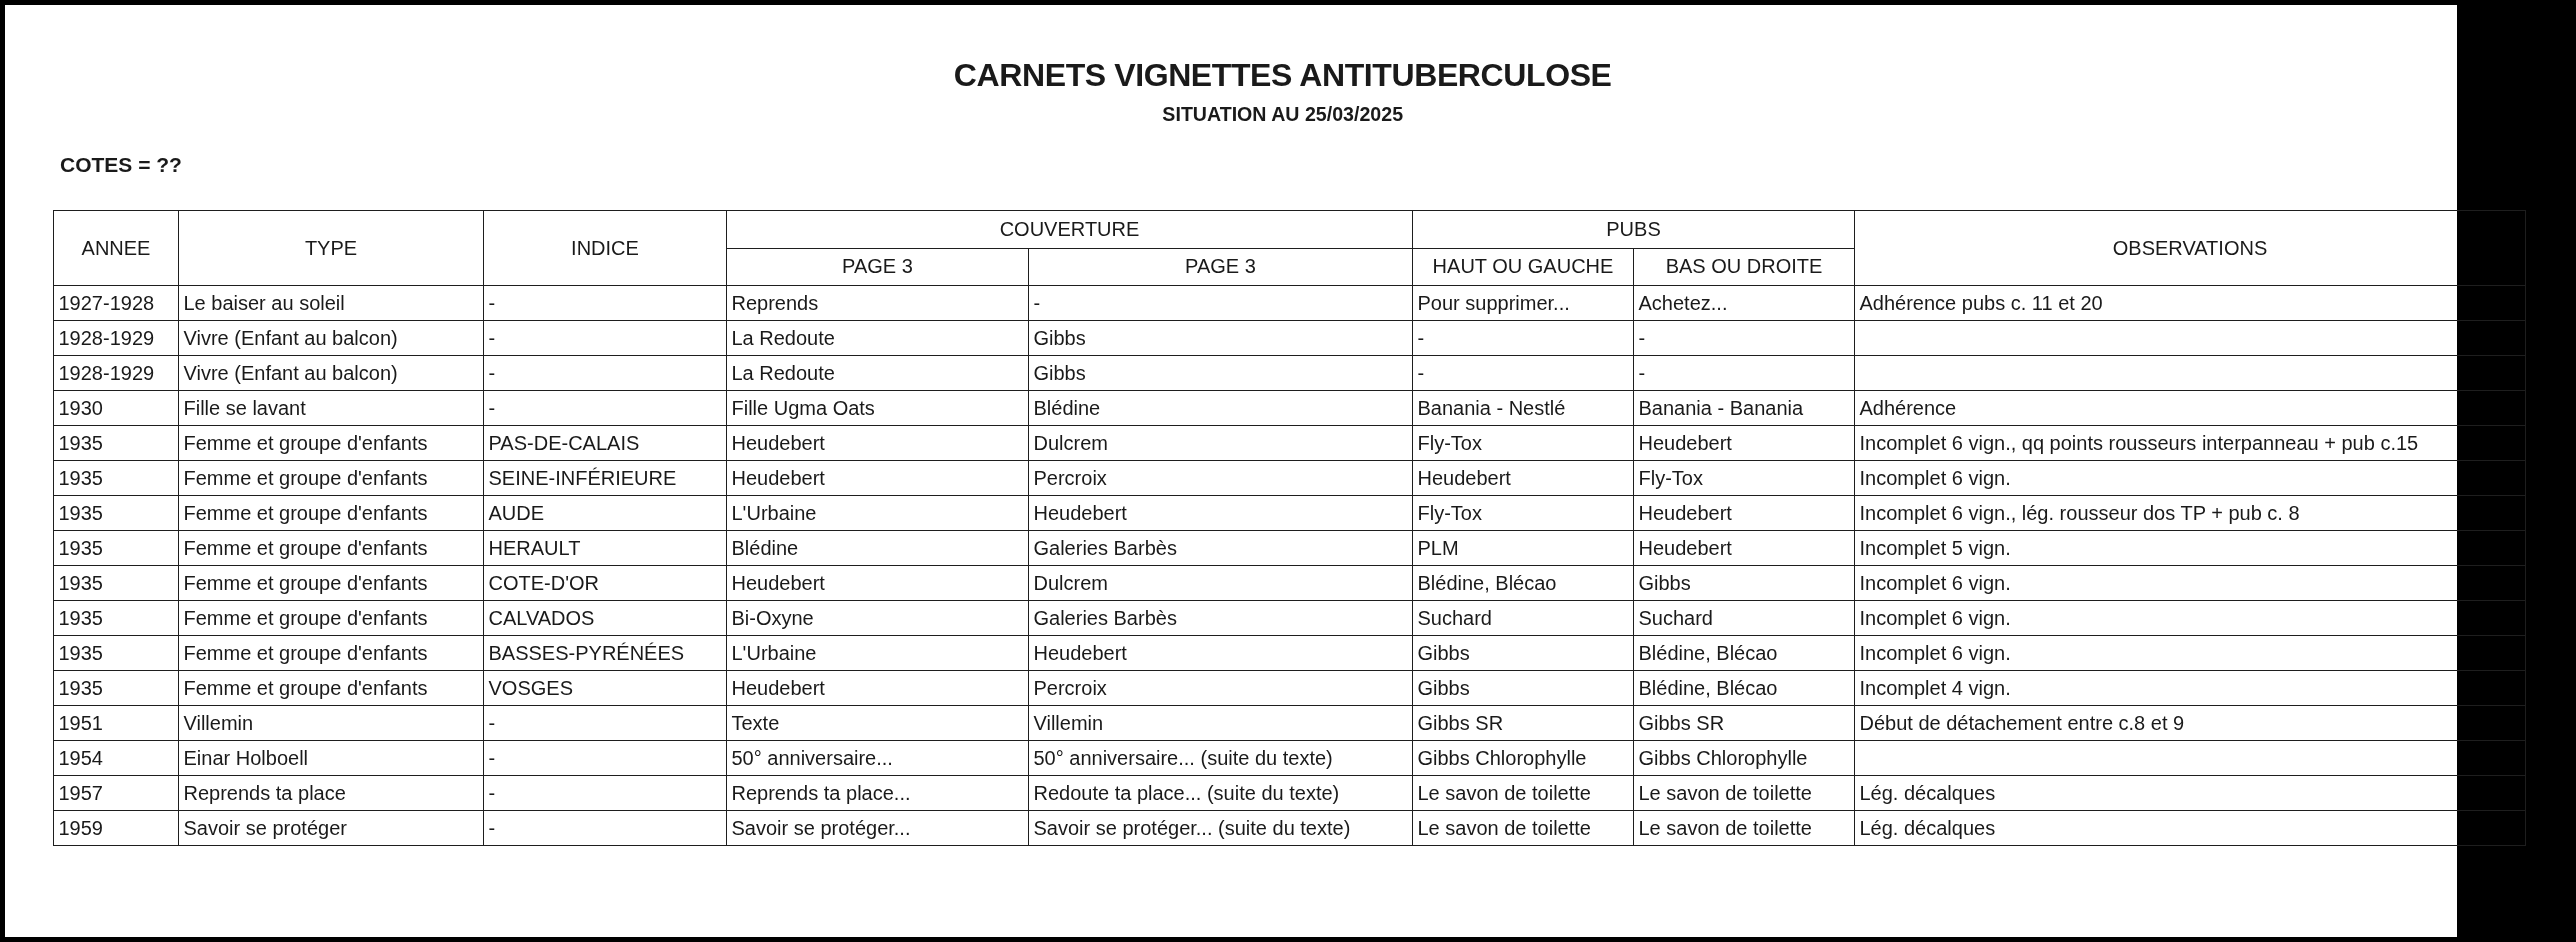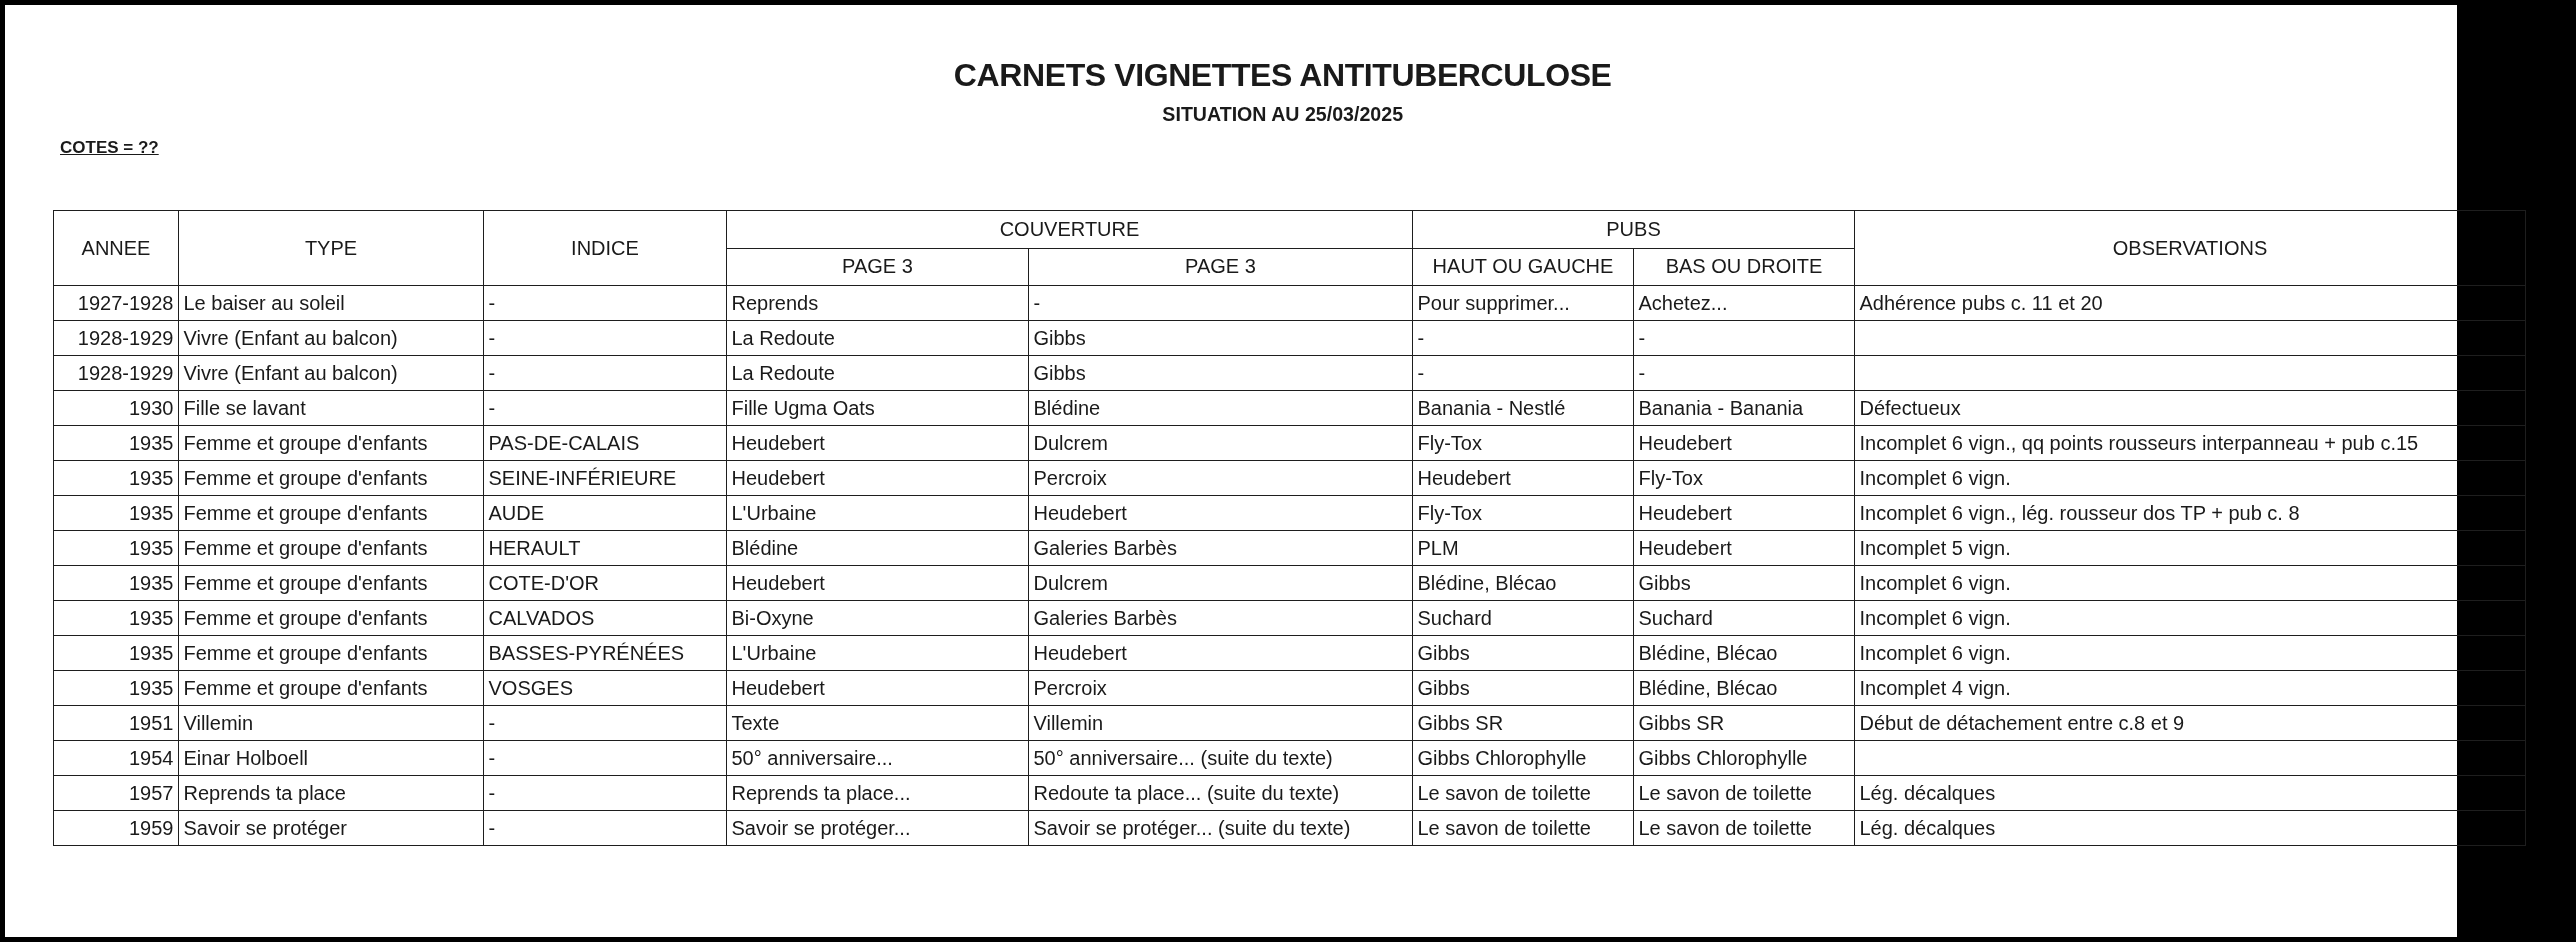--- a/index.html
+++ b/index.html
@@ -29,24 +29,23 @@
   .subtitle {
     position: absolute;
     left: 0; width: 2576px; top: 103px;
     text-align: center;
     font-weight: bold;
     font-size: 19.6px;
     transform: translateX(-5.3px);
   }
   .cotes {
     position: absolute;
-    left: 60px; top: 138px;
+    left: 60px; top: 153px;
     font-weight: bold;
-    font-size: 17px;
-    text-decoration: underline;
+    font-size: 21px;
   }
   table {
     position: absolute;
     left: 53px; top: 210px;
     border-collapse: collapse;
     table-layout: fixed;
     width: 2473px;
     font-size: 20px;
   }
   th, td {
@@ -55,21 +54,21 @@
     white-space: nowrap;
     overflow: hidden;
   }
   th {
     font-weight: normal;
     text-align: center;
     height: 36px;
   }
   th.tall { height: 74px; }
   td { height: 34px; text-align: left; }
-  td.year { text-align: right; }
+  td.year { text-align: left; }
 </style>
 </head>
 <body>
 
 <div class="page"></div>
 
 <div class="title">CARNETS VIGNETTES ANTITUBERCULOSE</div>
 <div class="subtitle">SITUATION AU 25/03/2025</div>
 <div class="cotes">COTES = ??</div>
 
@@ -132,21 +131,21 @@
         <td></td>
       </tr>
       <tr>
         <td class="year">1930</td>
         <td>Fille se lavant</td>
         <td>-</td>
         <td>Fille Ugma Oats</td>
         <td>Blédine</td>
         <td>Banania - Nestlé</td>
         <td>Banania - Banania</td>
-        <td>Défectueux</td>
+        <td>Adhérence</td>
       </tr>
       <tr>
         <td class="year">1935</td>
         <td>Femme et groupe d'enfants</td>
         <td>PAS-DE-CALAIS</td>
         <td>Heudebert</td>
         <td>Dulcrem</td>
         <td>Fly-Tox</td>
         <td>Heudebert</td>
         <td>Incomplet 6 vign., qq points rousseurs interpanneau + pub c.15</td>

